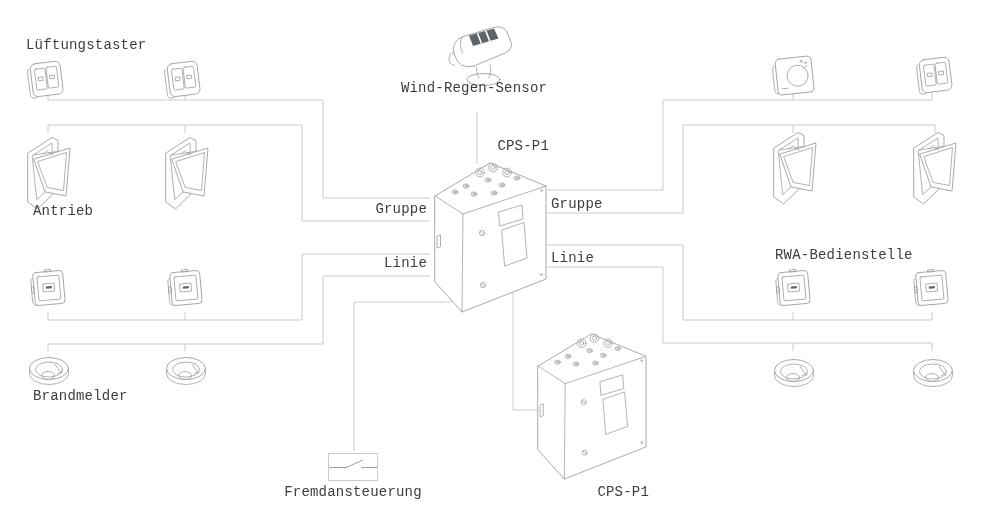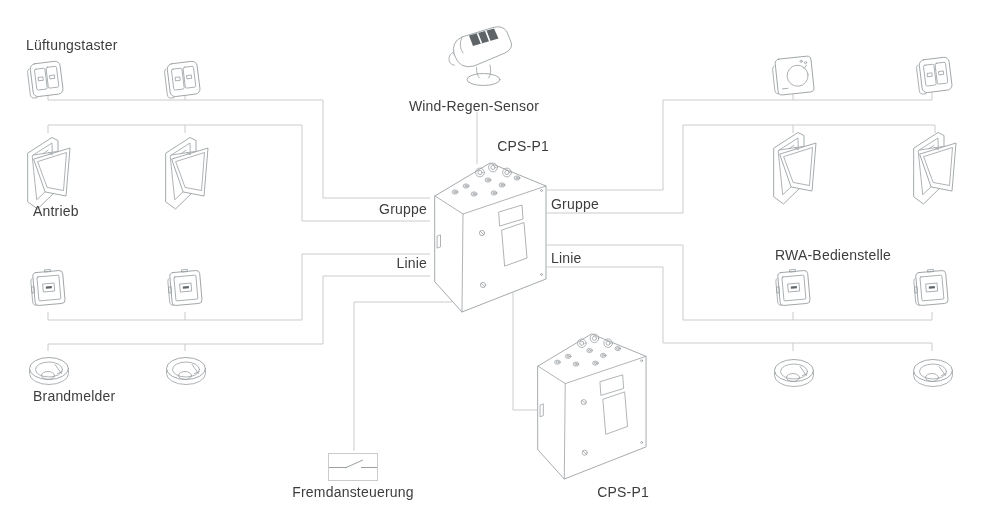--- a/index.html
+++ b/index.html
@@ -1,18 +1,18 @@
 <!DOCTYPE html>
 <html style="--wire: #cbcbcb; --icon: #9aa0a3; --text: #3d3d3d; --dark: #5f6468;"><head>
 <meta charset="utf-8">
 <style>
   html,body{margin:0;padding:0;background:#ffffff;}
   #canvas{
     position:relative;width:1000px;height:517px;background:#ffffff;overflow:hidden;
-    font-family:Liberation Sans, sans-serif;
+    font-family:Liberation Mono, monospace;
   }
   .lbl{
     position:absolute;font-size:14px;line-height:15px;color:var(--text,#3d3d3d);
     letter-spacing:.2px;white-space:nowrap;
   }
   .center{transform:translateX(-50%);text-align:center;}
   .alignr{text-align:right;}
   .aligncw{text-align:right;}
   svg{position:absolute;overflow:visible;}
   .wires{left:0;top:0;}
@@ -231,21 +231,21 @@
   <svg style="left:536px;top:332px" width="113" height="148">
       <use href="#sym-cabinet"></use>
     </svg>
 
   <svg style="left:328px;top:451px" width="50" height="31">
     <rect class="relay" x="0.5" y="2.5" width="49" height="27"></rect>
     <path class="relayline" d="M1,16.5 H19 M17,17 L35,9 M33,16.5 H49"></path>
   </svg>
 
   <div class="lbl" style="left:26px;top:38px">Lüftungstaster</div>
-  <div class="lbl center" style="left:474px;top:99px">Wind-Regen-Sensor</div>
+  <div class="lbl center" style="left:474px;top:81px">Wind-Regen-Sensor</div>
   <div class="lbl" style="left:33px;top:204px">Antrieb</div>
   <div class="lbl alignr" style="left:330px;top:202px;width:97px">Gruppe</div>
   <div class="lbl alignr" style="left:330px;top:256px;width:97px">Linie</div>
   <div class="lbl" style="left:551px;top:197px">Gruppe</div>
   <div class="lbl" style="left:551px;top:251px">Linie</div>
   <div class="lbl aligncw" style="left:433px;top:139px;width:116px">CPS-P1</div>
   <div class="lbl" style="left:775px;top:248px">RWA-Bedienstelle</div>
   <div class="lbl" style="left:33px;top:389px">Brandmelder</div>
   <div class="lbl center" style="left:353px;top:485px">Fremdansteuerung</div>
   <div class="lbl aligncw" style="left:536px;top:485px;width:113px">CPS-P1</div>

